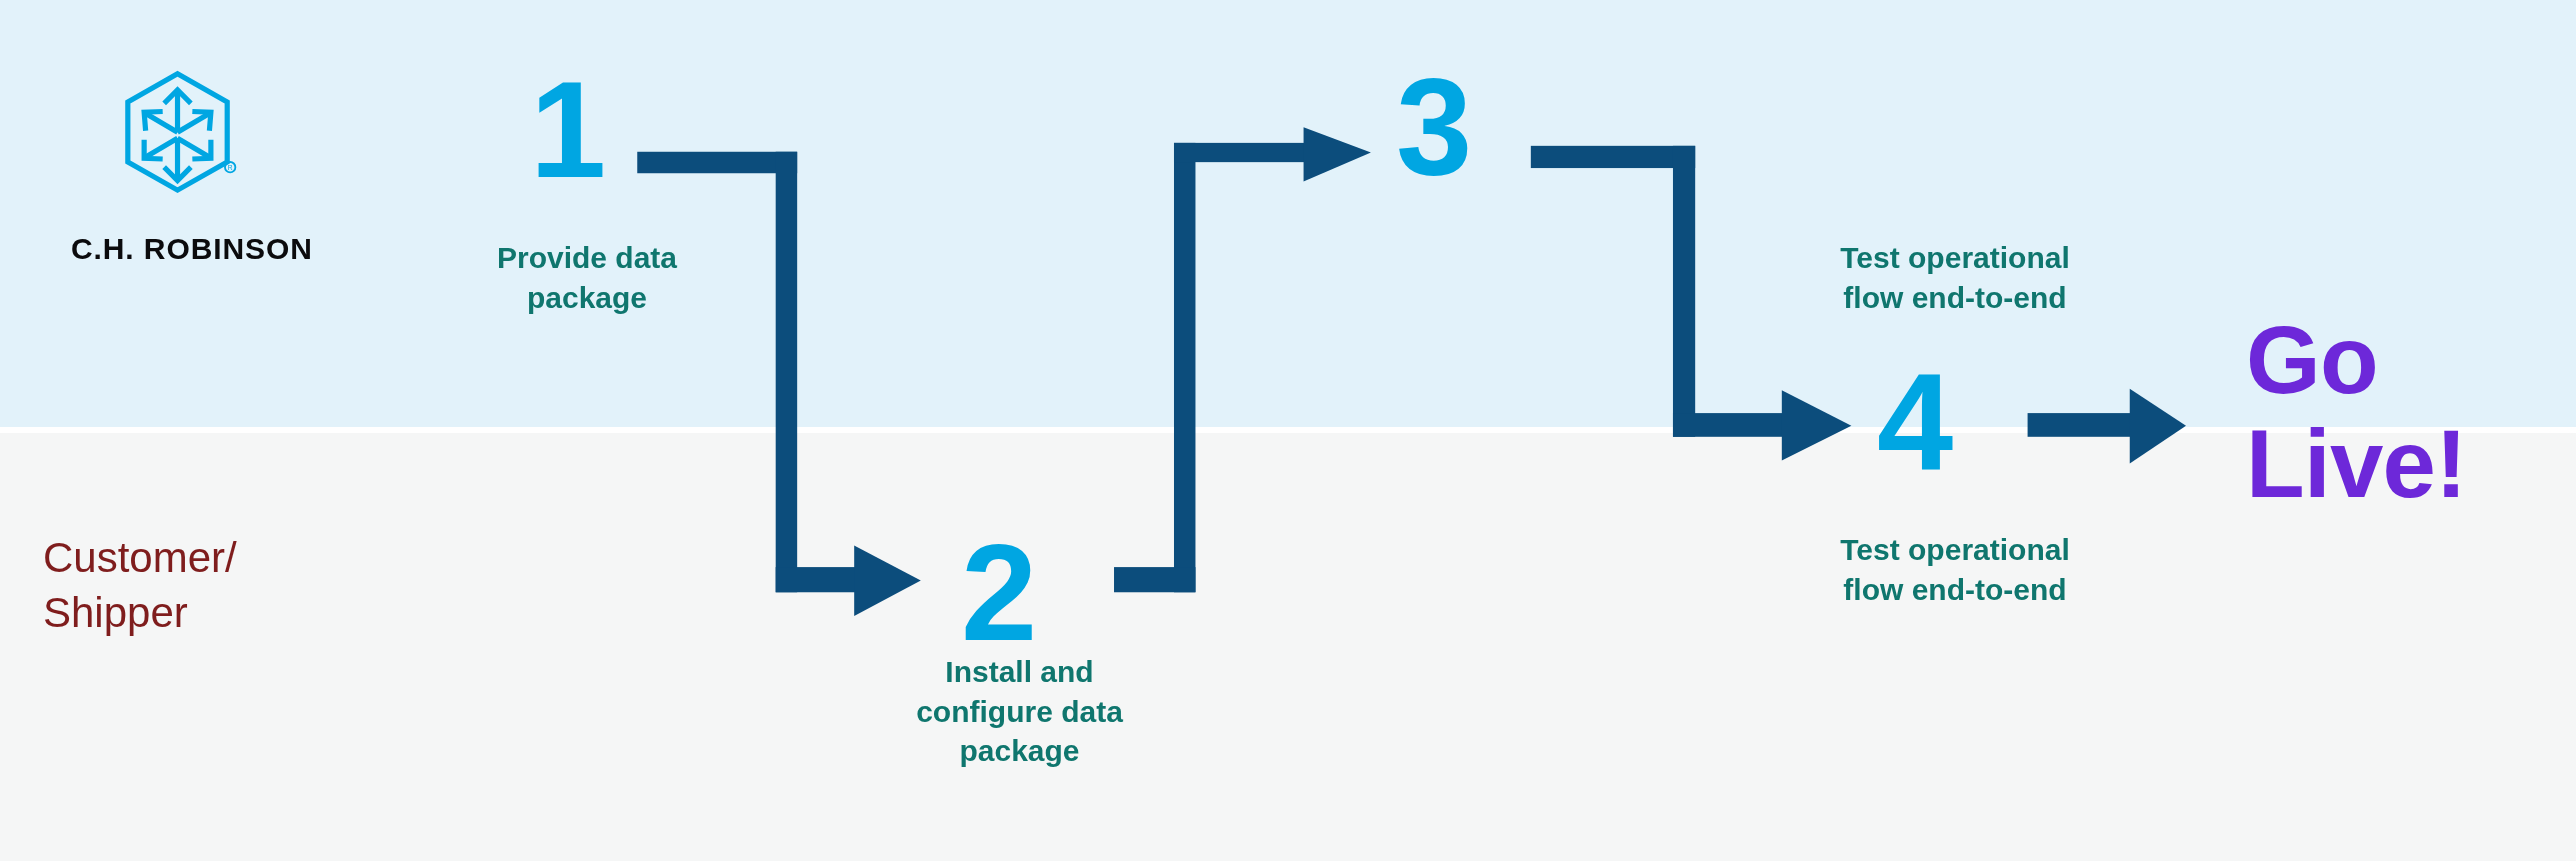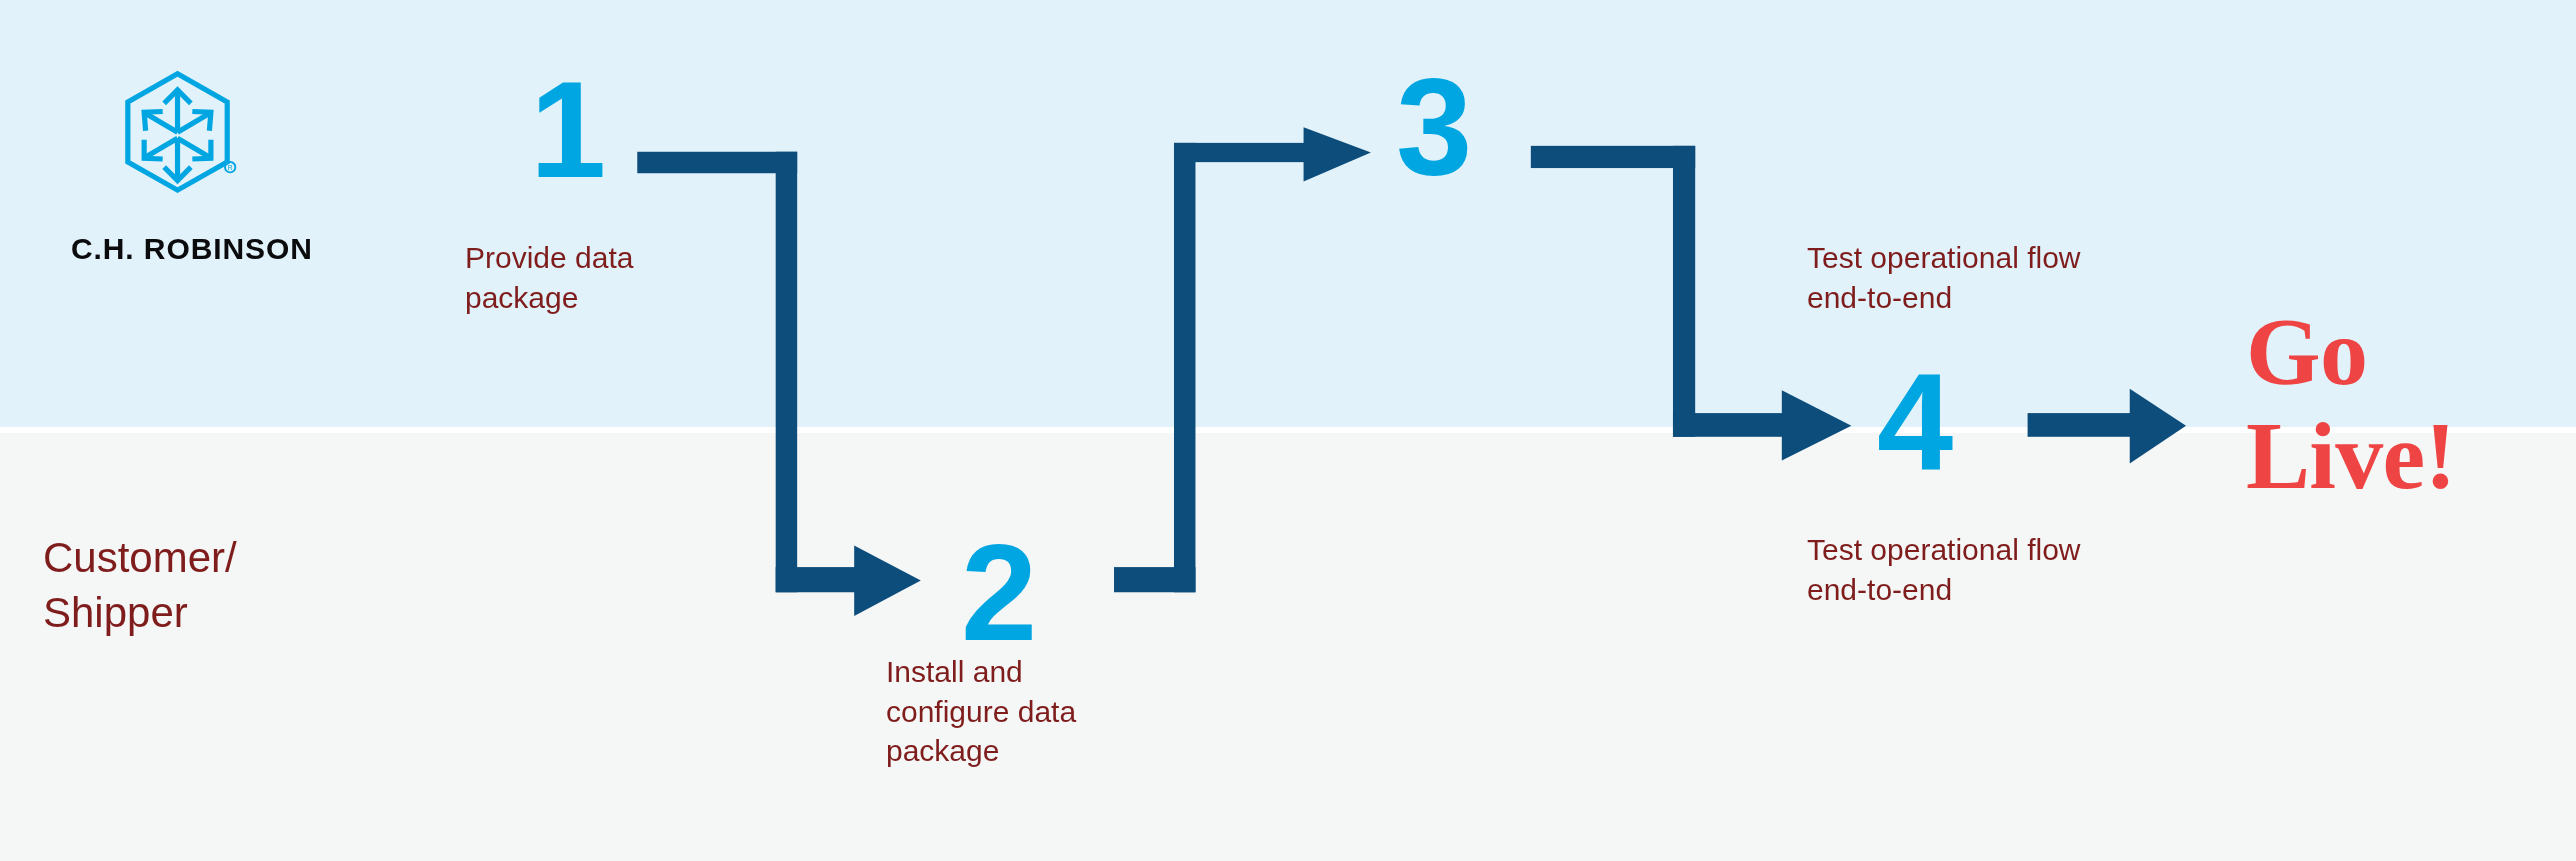--- a/index.html
+++ b/index.html
@@ -47,40 +47,40 @@
     letter-spacing:-1.5px;
   }
   #num-1{left:530px;top:61px;}
   #num-2{left:961px;top:524px;}
   #num-3{left:1396px;top:58px;}
   #num-4{left:1877px;top:353px;}
 
   
   .caption{
     position:absolute;
-    color:#7f1d1d;
+    color:#0f766e;
     font-size:30px;
     line-height:1.32;
-    font-weight:400;
+    font-weight:700;
+    text-align:center;
   }
   #cap-1{left:465px;top:238px;width:244px;}
   #cap-2{left:886px;top:652px;width:267px;}
   #cap-3{left:1358px;top:238px;width:274px;}
   #cap-3b{left:1807px;top:238px;width:296px;}
   #cap-4{left:1807px;top:530px;width:296px;}
 
   
   .golive{
-    position:absolute;left:2246px;top:300px;width:311px;
-    color:#ef4444;
+    position:absolute;left:2246px;top:308px;width:311px;
+    color:#6d28d9;
     font-weight:bold;
     font-size:96px;
     line-height:1.08;
     letter-spacing:-0.7px;
-    font-family:Liberation Serif, serif;
   }
 
   
   #connectors{position:absolute;left:0;top:0;width:2576px;height:861px;}
 </style>
 </head>
 <body>
 
 <div id="stage">
 

